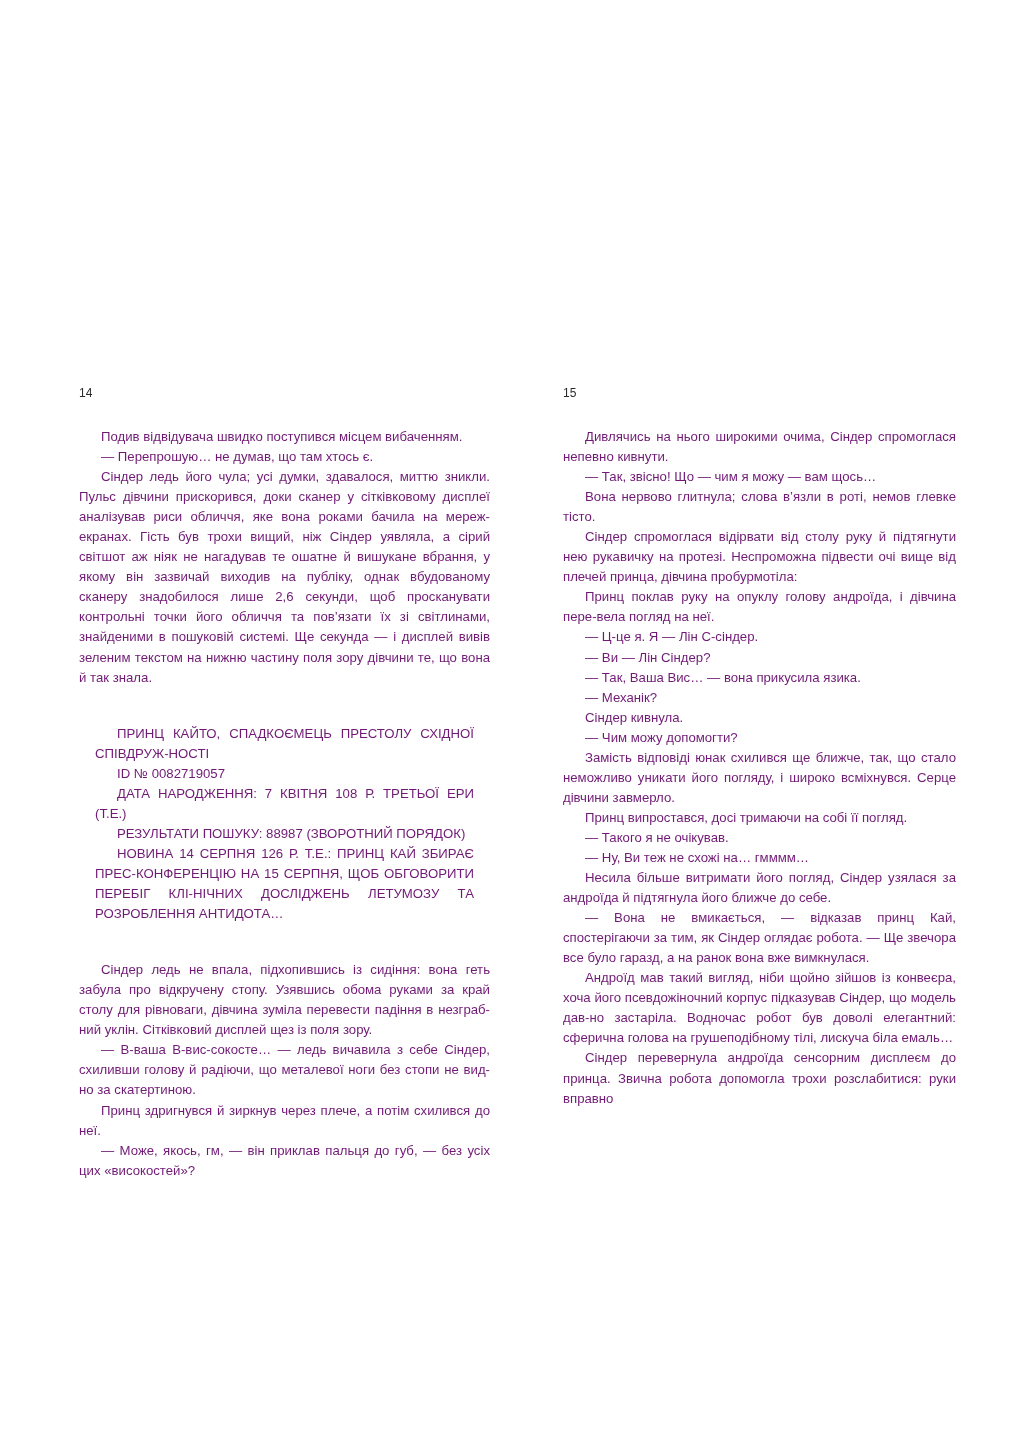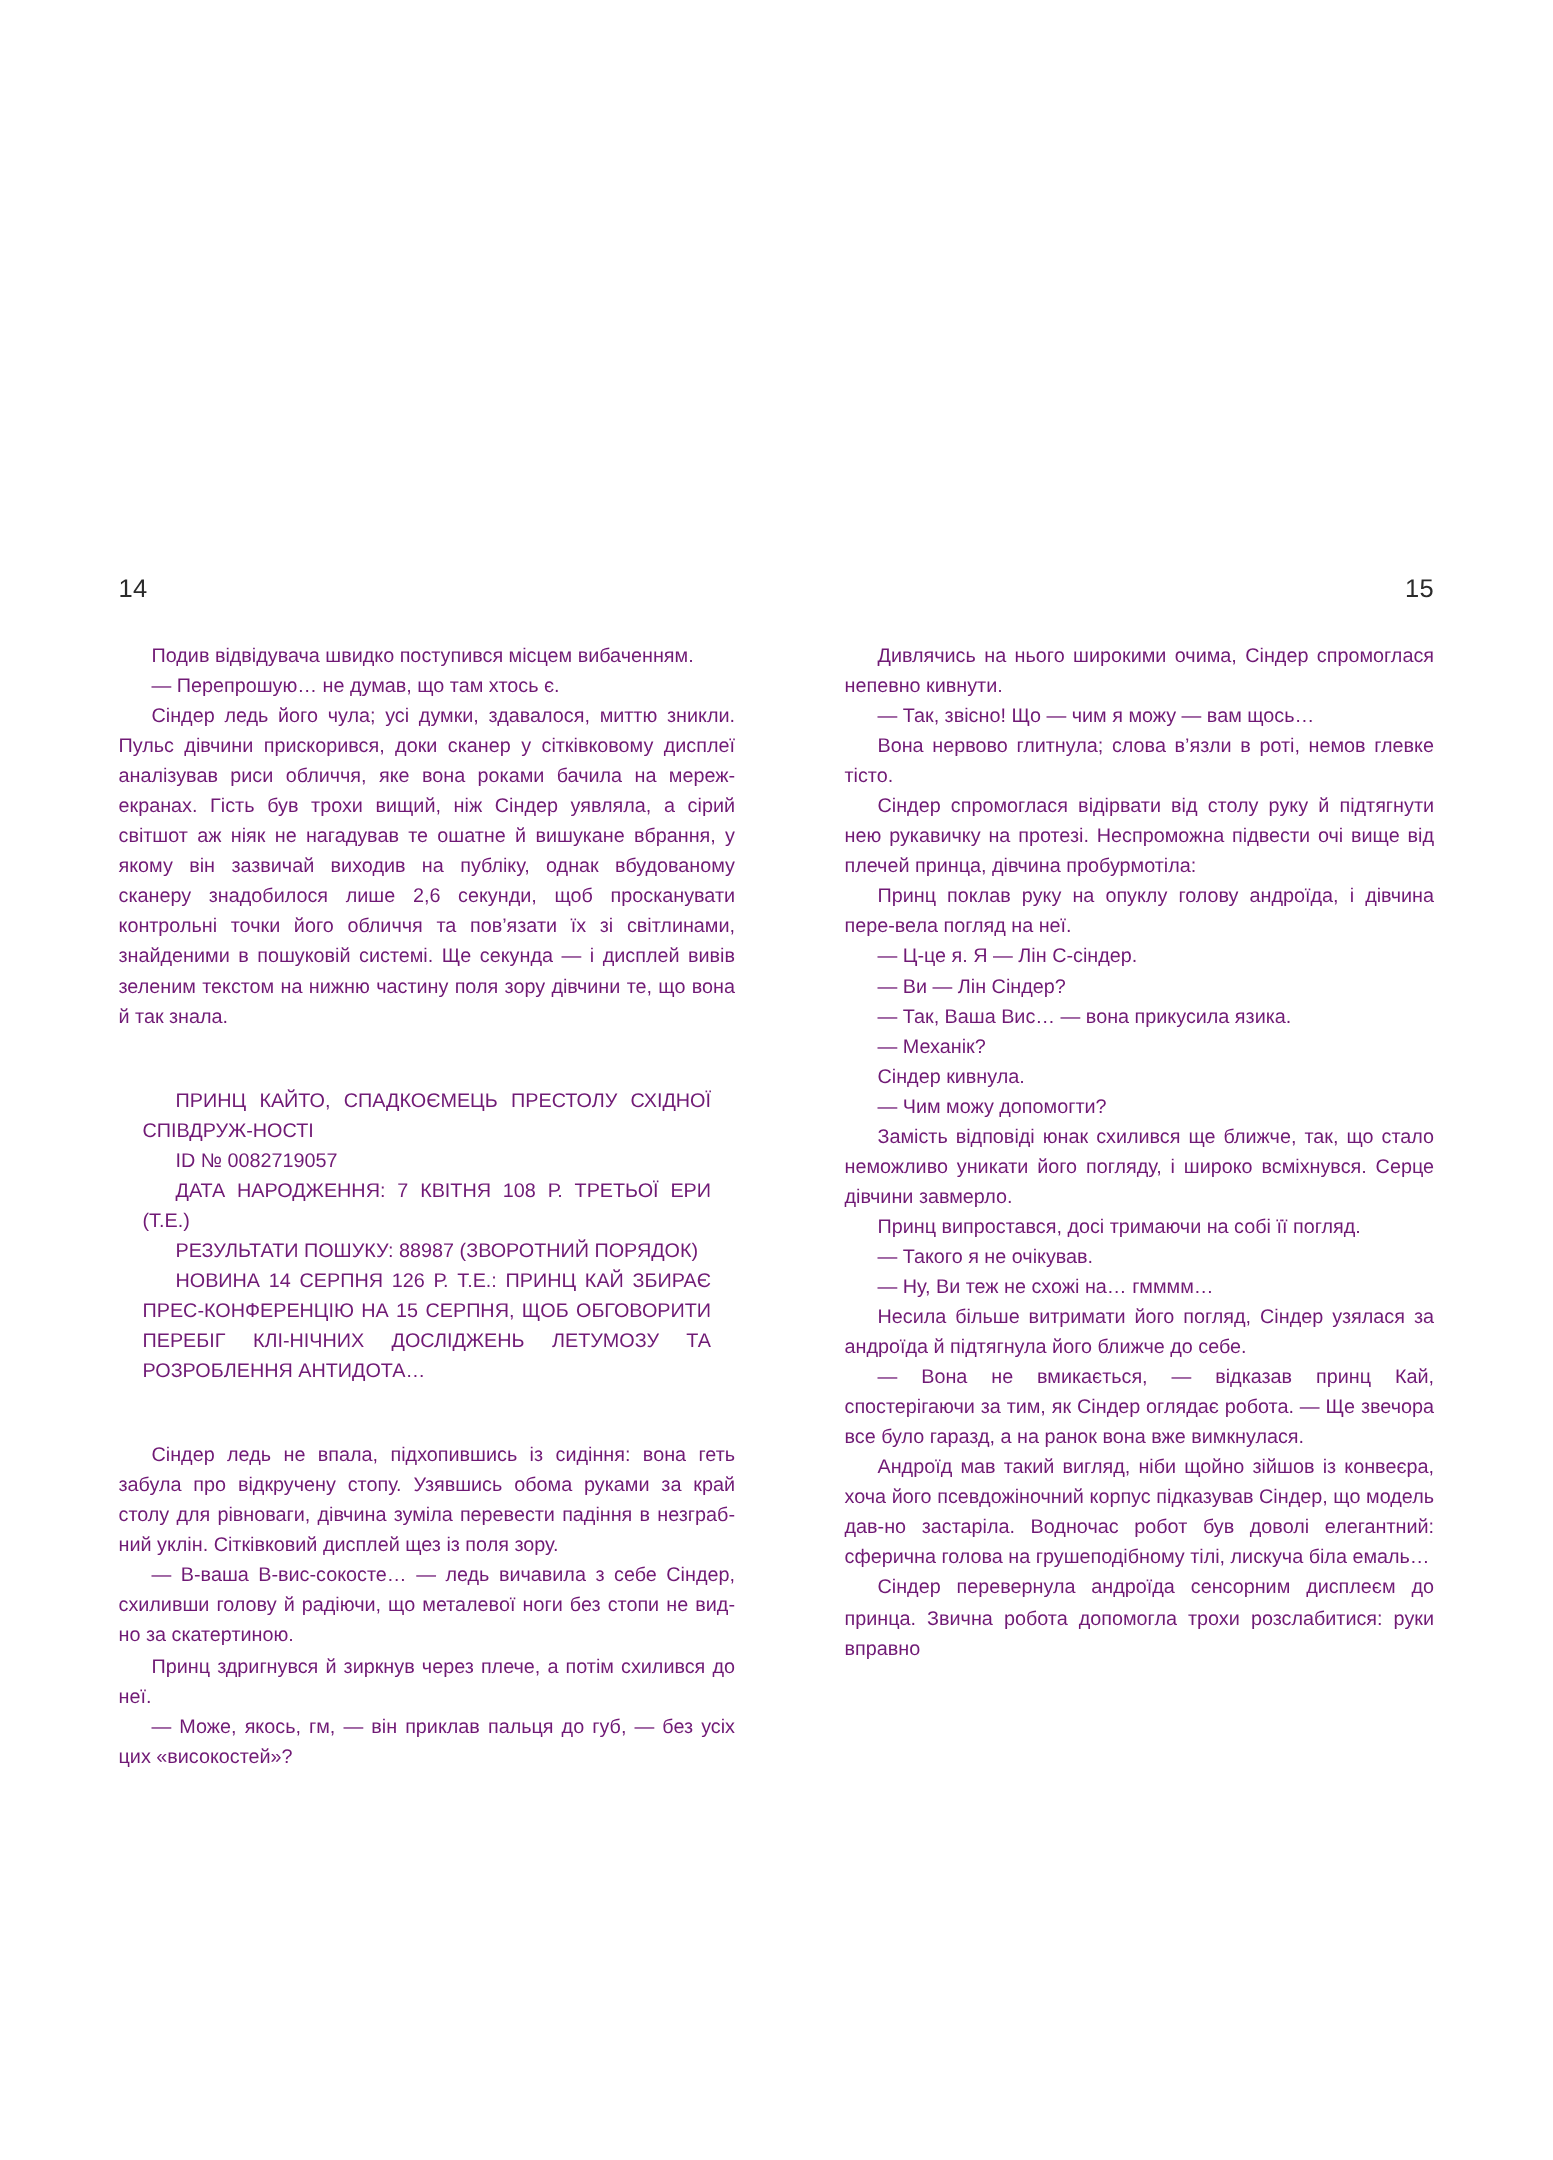--- a/index.html
+++ b/index.html
@@ -28,28 +28,28 @@
 
   
   .page {
     position: absolute;
     top: 386px;
   }
   .page-left  { left: 79px;  width: 411px; }
   .page-right { left: 563px; width: 393px; }
 
   .folio {
-    font-size: 17px;
+    font-size: 12px;
     line-height: 14px;
     color: #2b2b2b;
     letter-spacing: 0.2px;
     height: 14px;
   }
   .folio-left  { text-align: left; }
-  .folio-right { text-align: right; }
+  .folio-right { text-align: left; }
 
   .textblock {
     margin-top: 27px;
     font-size: 13.2px;
     line-height: 20.05px;
     text-align: justify;
     text-justify: inter-word;
     hyphens: manual;
     color: #701a75;
   }

